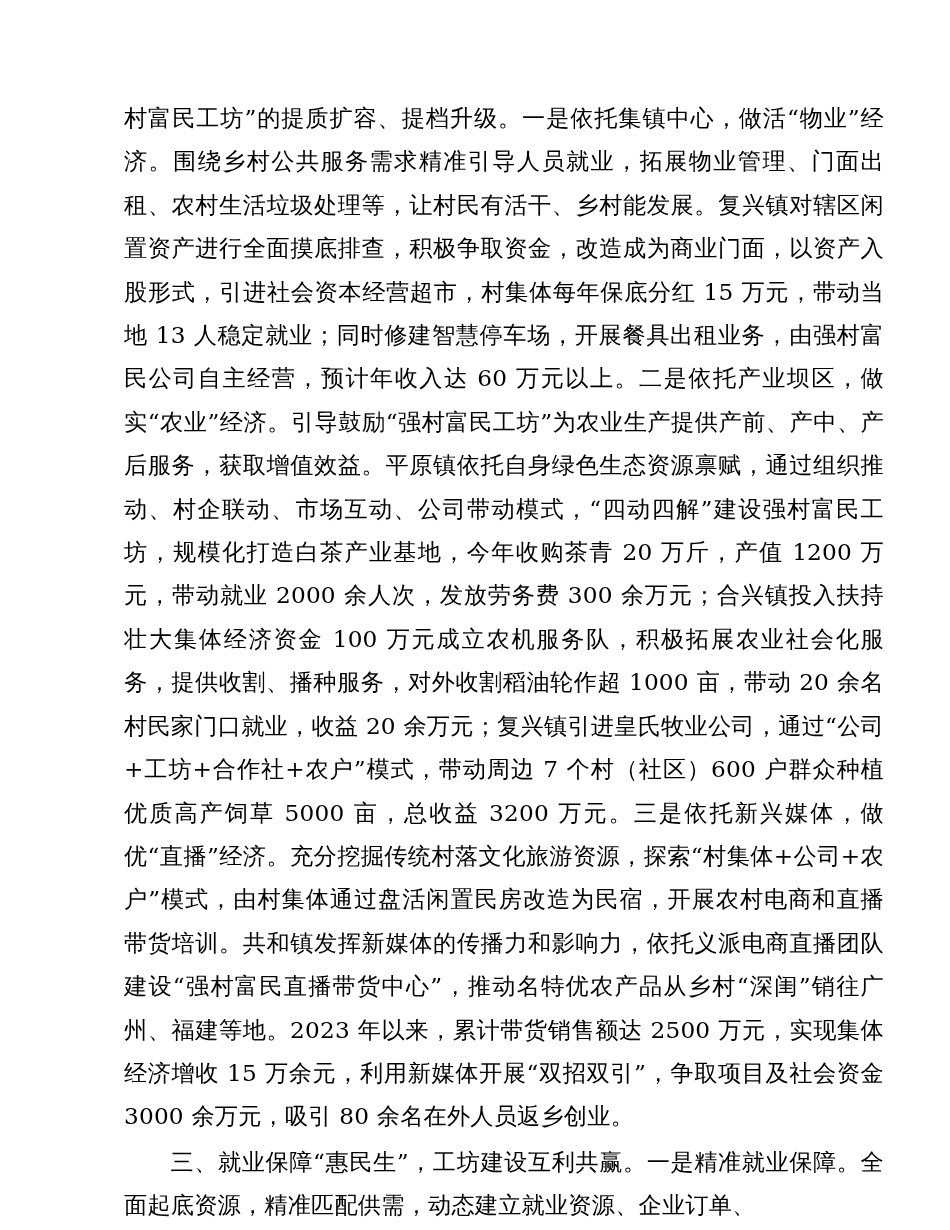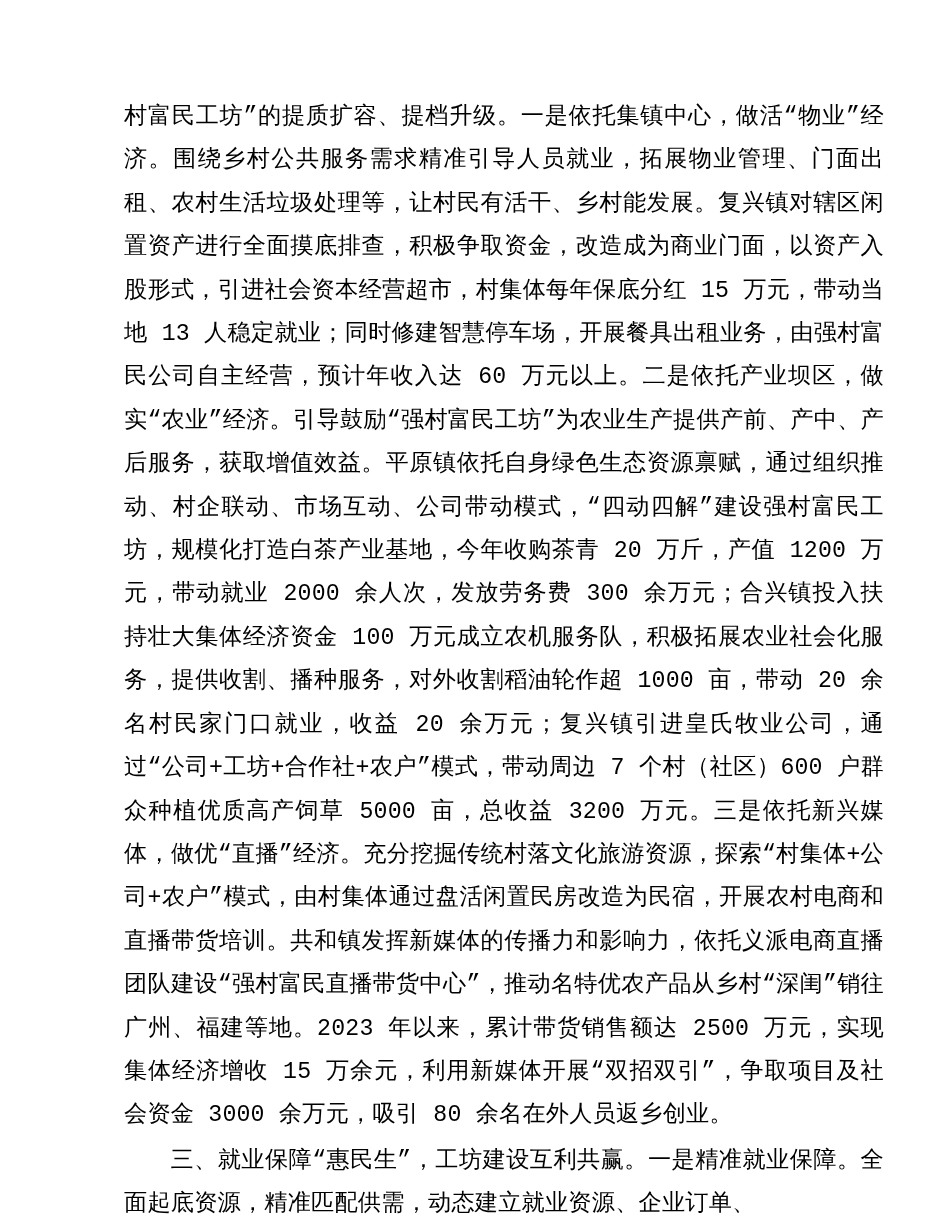--- a/index.html
+++ b/index.html
@@ -14,21 +14,20 @@
     color: #000000;
     overflow: hidden;
   }
   #page {
     position: relative;
     width: 950px;
     height: 1230px;
     background: #ffffff;
     box-sizing: border-box;
     padding: 96px 66px 60px 124px;
-    font-family: Liberation Mono, monospace;
   }
   .doc-body {
     font-size: 23.2px;
     line-height: 43.4px;
     text-align: justify;
     text-justify: inter-ideograph;
     letter-spacing: 0.2px;
   }
   .para {
     margin: 0;

